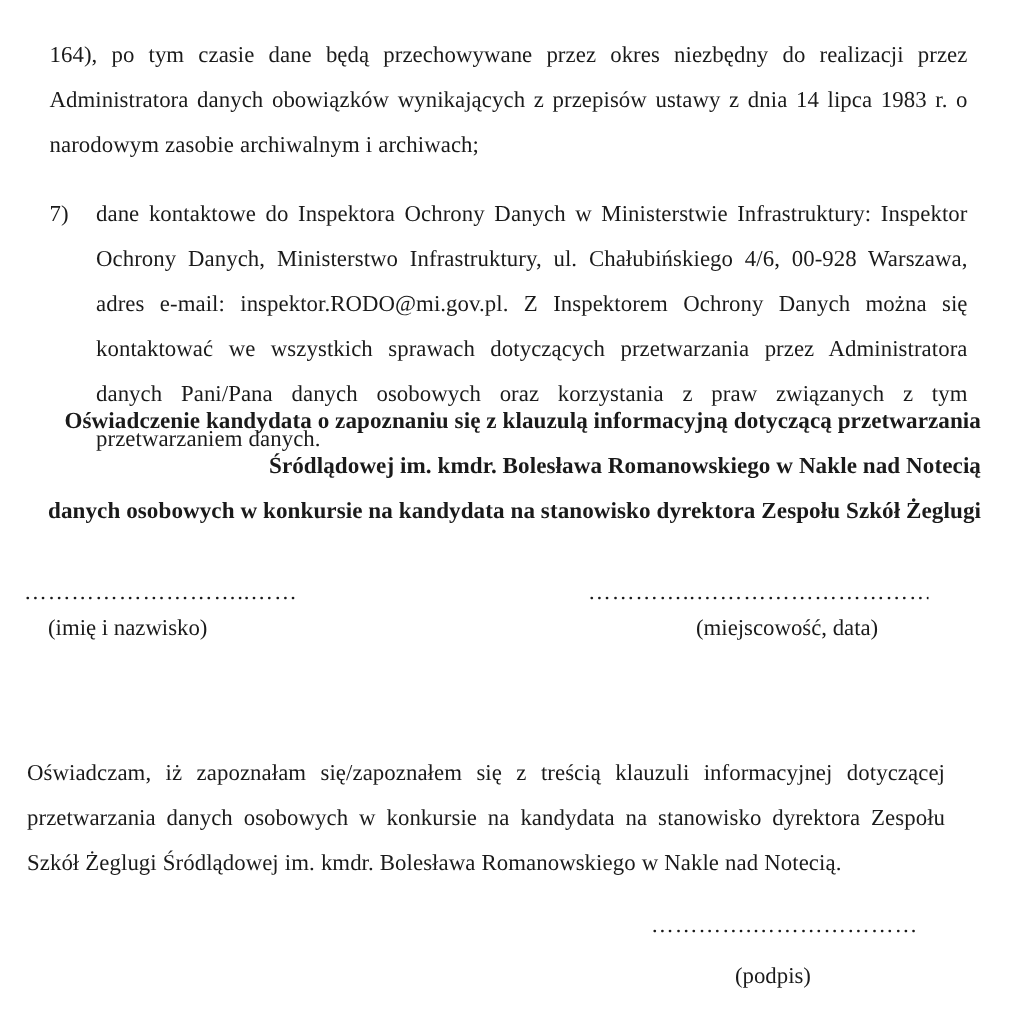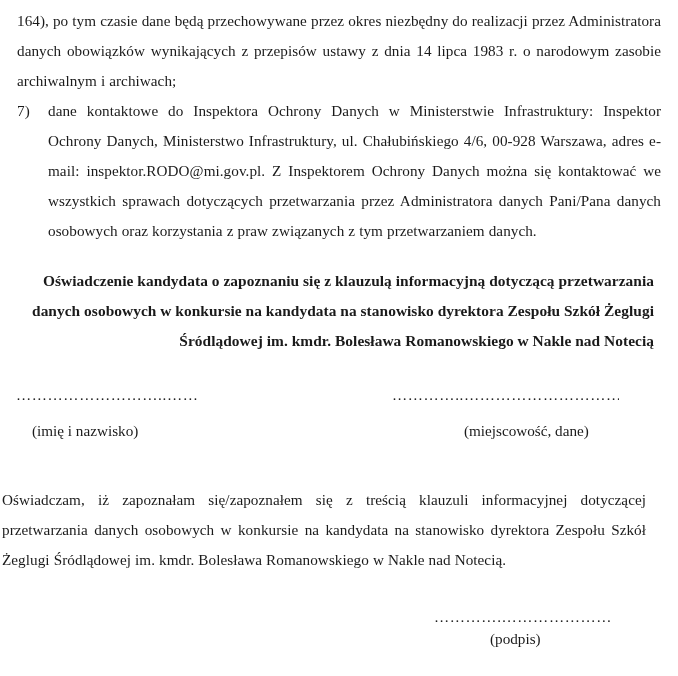--- a/index.html
+++ b/index.html
@@ -31,21 +31,21 @@
     left: 17px;
     top: 6px;
     width: 644px;
   }
 
   .para {
     font-size: 15.2px;
     line-height: 30px;
     text-align: justify;
     text-align-last: left;
-    margin: 0;
+    margin: 16px;
     letter-spacing: 0.05px;
     word-spacing: 0.2px;
   }
 
   
   .numbered-item {
     position: relative;
     padding-left: 31px;
     margin-top: 0;
   }
@@ -95,21 +95,21 @@
     overflow: hidden;
     display: block;
     color: #1a1a1a;
   }
   .sig-field.left .dots  { width: 182px; }
   .sig-field.right .dots { width: 227px; }
 
   .sig-caption {
     font-size: 15.2px;
     line-height: 22px;
-    margin-top: 16px;
+    margin-top: 4px;
     display: block;
     white-space: nowrap;
   }
   .sig-field.left  .sig-caption { padding-left: 16px; }
   .sig-field.right .sig-caption { padding-left: 72px; }
 
   
   .declaration-block {
     position: absolute;
     left: 2px;
@@ -119,52 +119,52 @@
 
   
   .sig-row-bottom {
     position: absolute;
     left: 0;
     top: 608px;
     width: 678px;
   }
   .sig-field.bottom { left: 434px; width: 226px; }
   .sig-field.bottom .dots { width: 180px; }
-  .sig-field.bottom .sig-caption { padding-left: 56px; margin-top: 2px; }
+  .sig-field.bottom .sig-caption { padding-left: 56px; margin-top: 14px; }
 </style>
 </head>
 <body>
 
 <div class="page">
 
   <div class="clause-block">
     <p class="para">164), po tym czasie dane będą przechowywane przez okres niezbędny do realizacji przez Administratora danych obowiązków wynikających z przepisów ustawy z dnia 14 lipca 1983 r. o narodowym zasobie archiwalnym i archiwach;</p>
 
     <p class="para numbered-item">
       <span class="marker">7)</span>
       <span>dane kontaktowe do Inspektora Ochrony Danych w Ministerstwie Infrastruktury: Inspektor Ochrony Danych, Ministerstwo Infrastruktury, ul. Chałubińskiego 4/6, 00-928 Warszawa, adres e-mail: inspektor.RODO@mi.gov.pl. Z Inspektorem Ochrony Danych można się kontaktować we wszystkich sprawach dotyczących przetwarzania przez Administratora danych Pani/Pana danych osobowych oraz korzystania z praw związanych z tym przetwarzaniem danych.</span>
     </p>
   </div>
 
   <div class="heading-block">
     <p class="heading">Oświadczenie kandydata o zapoznaniu się z klauzulą informacyjną dotyczącą przetwarzania</p>
+    <p class="heading">Śródlądowej im. kmdr. Bolesława Romanowskiego w Nakle nad Notecią</p>
     <p class="heading">danych osobowych w konkursie na kandydata na stanowisko dyrektora Zespołu Szkół Żeglugi</p>
-    <p class="heading">Śródlądowej im. kmdr. Bolesława Romanowskiego w Nakle nad Notecią</p>
   </div>
 
   <div class="sig-row sig-row-top">
 
     <div class="sig-field left">
       <span class="dots">………………………..………</span>
       <span class="sig-caption">(imię i nazwisko)</span>
     </div>
 
     <div class="sig-field right">
       <span class="dots">…………..…………………………...</span>
-      <span class="sig-caption">(miejscowość, dane)</span>
+      <span class="sig-caption">(miejscowość, data)</span>
     </div>
 
   </div>
 
   <div class="declaration-block">
     <p class="para">Oświadczam, iż zapoznałam się/zapoznałem się z treścią klauzuli informacyjnej dotyczącej przetwarzania danych osobowych w konkursie na kandydata na stanowisko dyrektora Zespołu Szkół Żeglugi Śródlądowej im. kmdr. Bolesława Romanowskiego w Nakle nad Notecią.</p>
   </div>
 
   <div class="sig-row sig-row-bottom">
     <div class="sig-field bottom">

